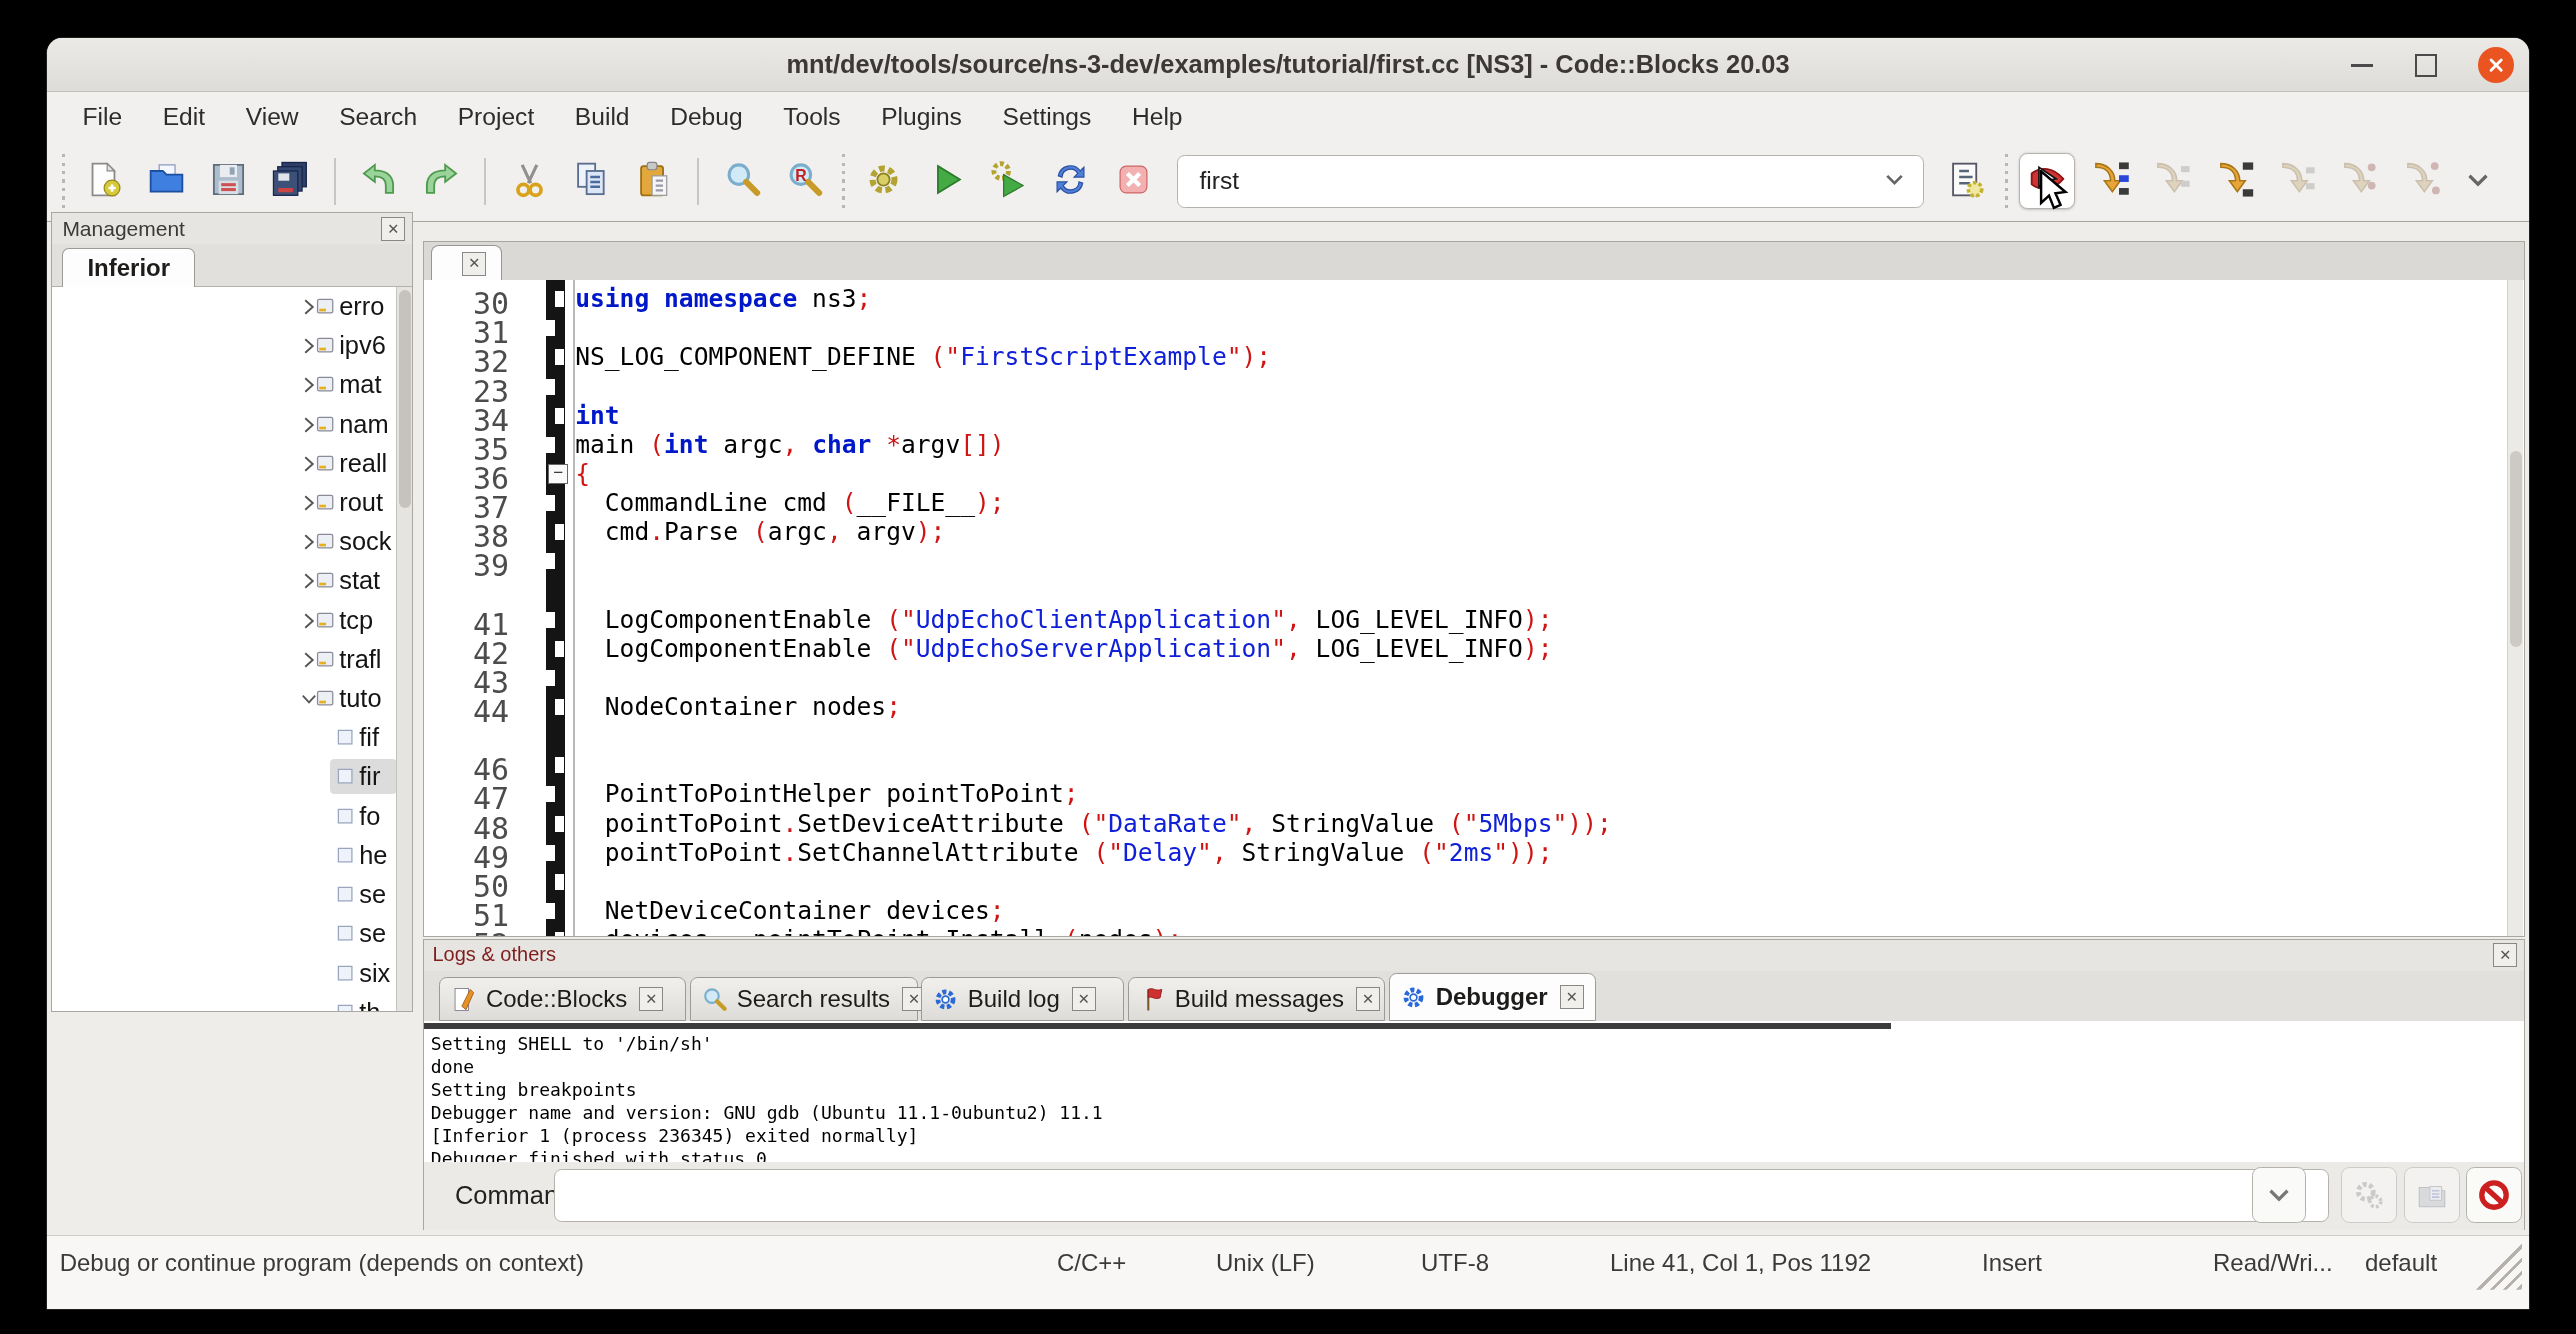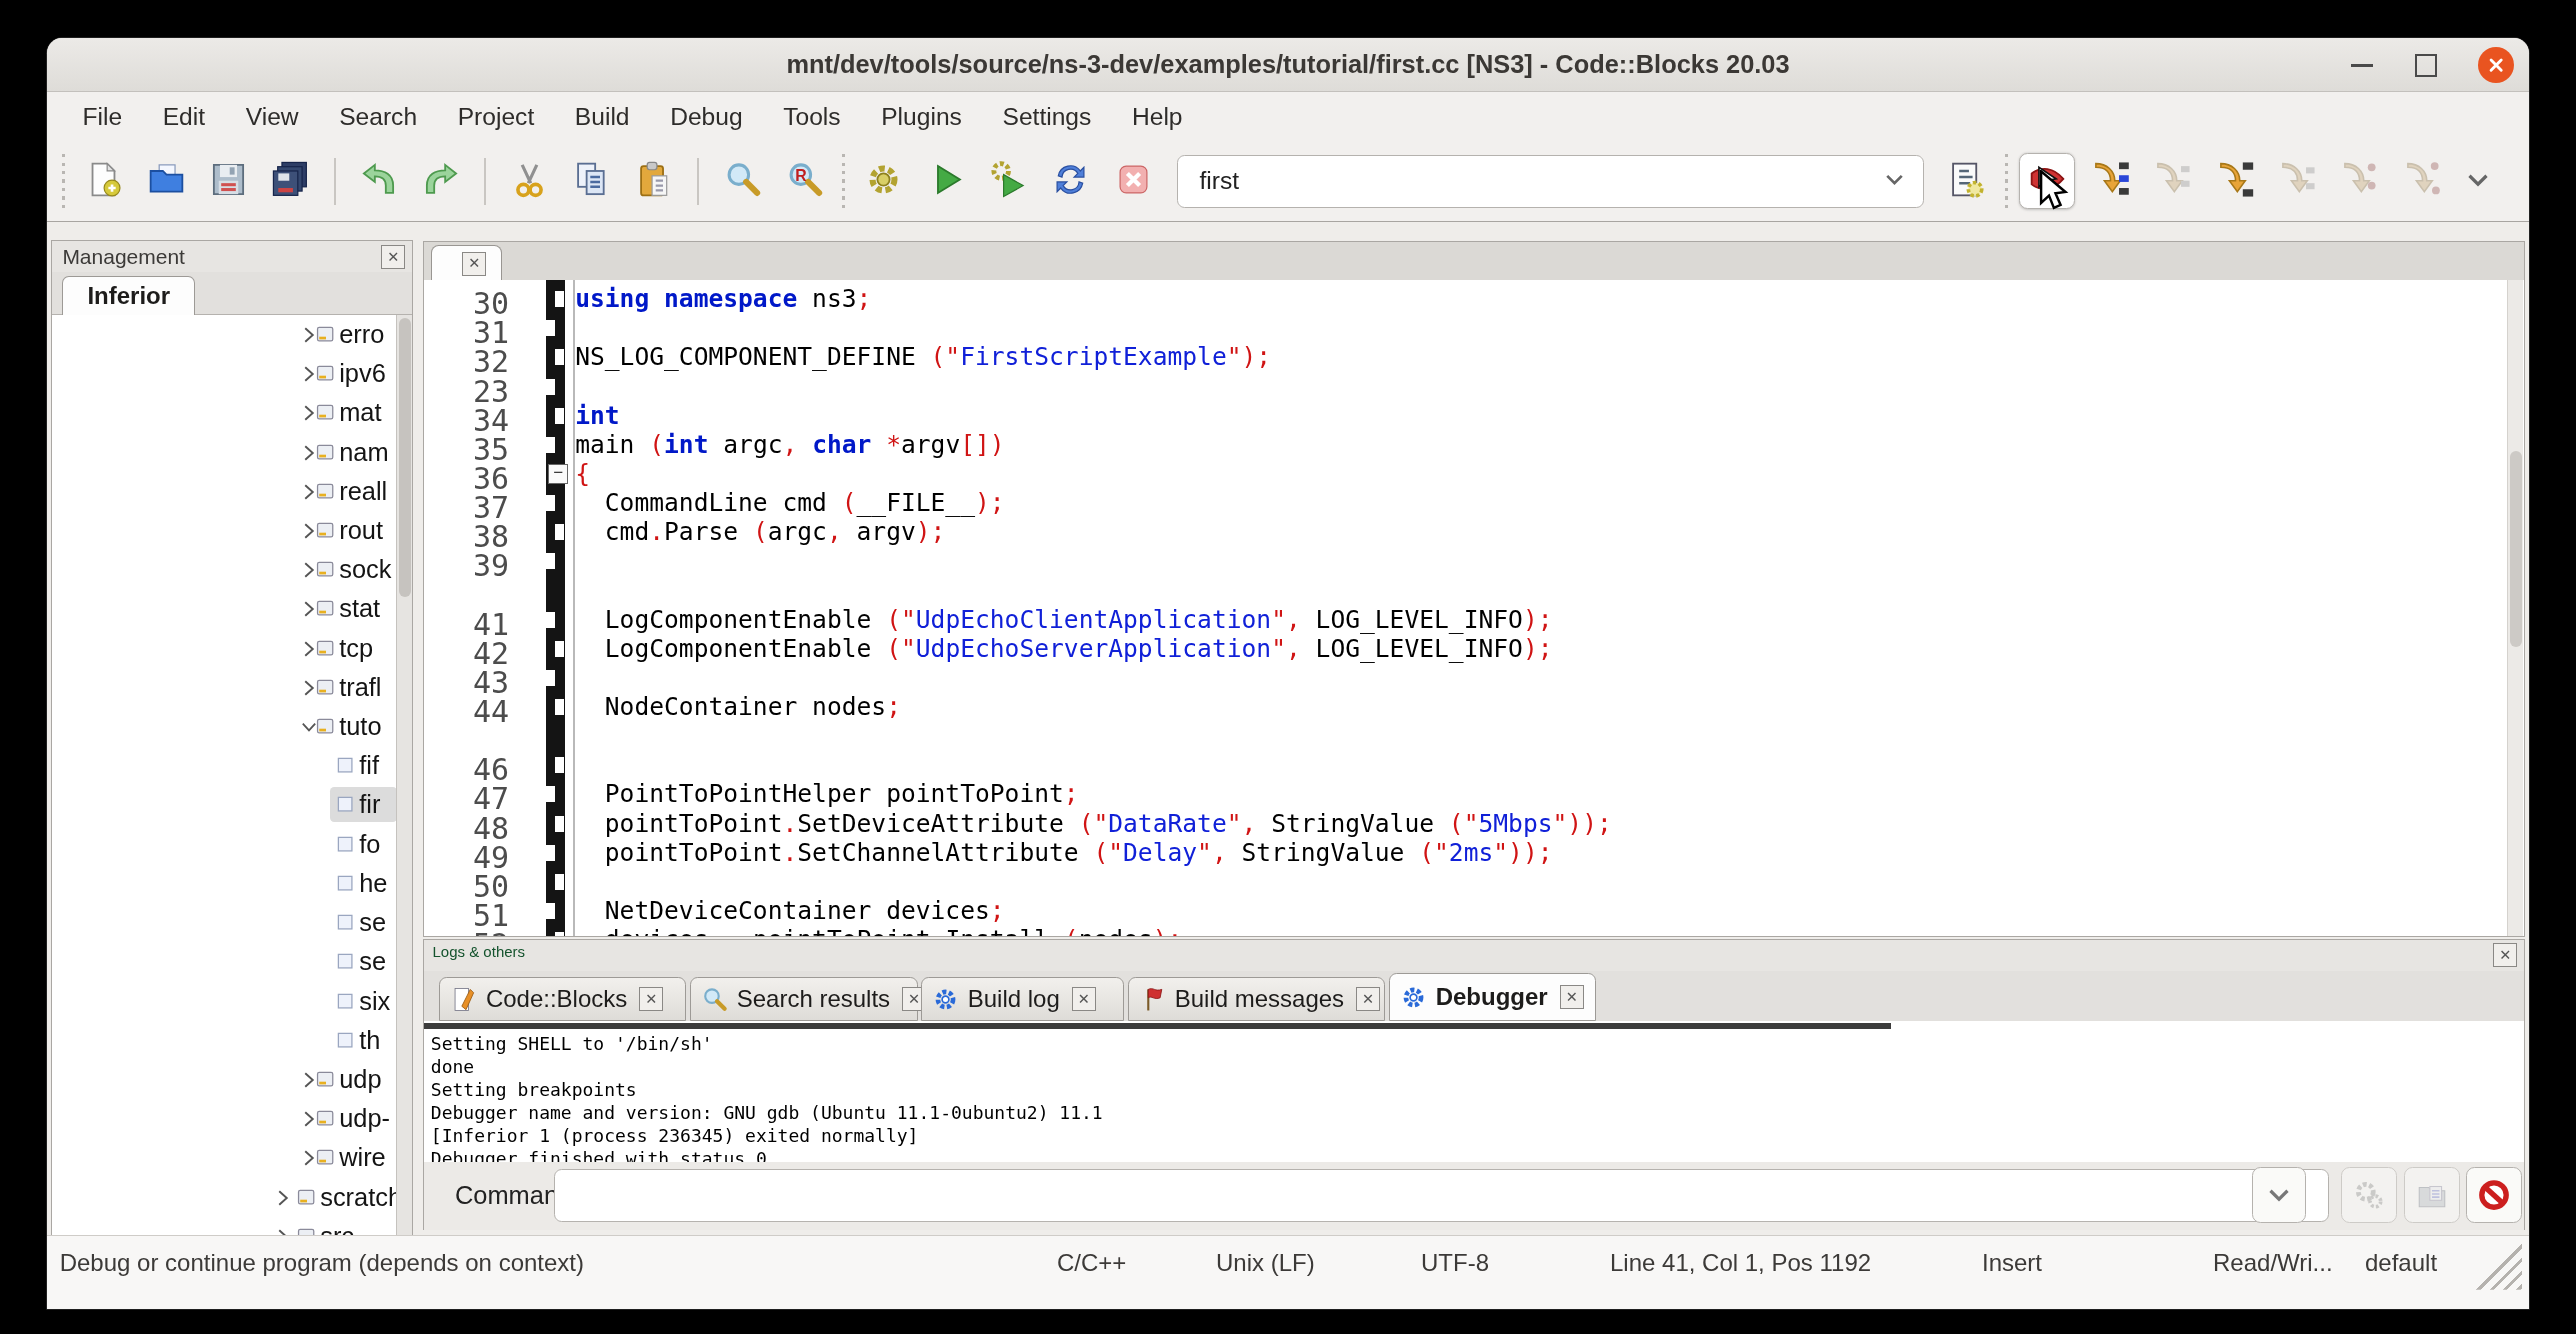--- a/index.html
+++ b/index.html
@@ -31,21 +31,21 @@
   .tb-btn svg{width:39px;height:39px;}
   .tb-btn.disabled{opacity:.4;filter:grayscale(.55);}
   .tb-btn.hovered{background:#fff;border:1.7px solid #b5b2ae;box-shadow:0 0.8px 2.5px rgba(0,0,0,.2);}
   .tb-combo{width:745px;height:51px;background:#fff;border:1.7px solid #b5b2ae;border-radius:7.6px;
     margin:0 12px;display:flex;align-items:center;position:relative;}
   .tb-combo-text{font-size:24.6px;color:#222;padding-left:22px;flex:1;}
   .tb-combo svg{width:29px;height:29px;margin-right:13.5px;}
   .tb-overflow{margin-left:auto;margin-right:22px;width:42px;height:42px;display:flex;align-items:center;justify-content:center;}
   .tb-overflow svg{width:34px;height:34px;}
   
-  .mgmt{position:absolute;left:4.2px;top:202px;width:362px;height:1006px;background:#eceae7;
+  .mgmt{position:absolute;left:4.2px;top:174px;width:362px;height:800px;background:#eceae7;
     border:0.8px solid #aaa7a3;box-sizing:border-box;}
   .mgmt-header{position:absolute;left:0;top:0;right:0;height:31px;background:#e7e5e2;
     border-bottom:0.8px solid #b5b2ae;}
   .mgmt-title{position:absolute;left:10.2px;top:4.2px;font-size:21px;color:#3c3a38;}
   .xbox{width:22px;height:22px;border:1.7px solid #8a8885;background:#f1efec;display:flex;
     align-items:center;justify-content:center;font-size:14.4px;color:#555;line-height:1;}
   .mgmt-x{position:absolute;right:6.8px;top:4.2px;}
   .mgmt-tabrow{position:absolute;left:0;top:31px;right:0;height:42px;background:#e2e0dd;border-bottom:0.8px solid #b5b2ae;}
   .mgmt-tab{position:absolute;left:10.2px;top:4.2px;height:38px;padding:0 24px;background:#fdfdfd;
     border:0.8px solid #9d9a96;border-bottom:none;border-radius:6.8px 6.8px 0 0;display:flex;align-items:center;
@@ -83,21 +83,21 @@
     background:radial-gradient(circle at 9.3px 8.5px,#f06a6a,#d42a2a 55%,#9c1414);}
   .foldbox{position:absolute;left:124px;top:5.1px;width:20.3px;height:20.3px;background:#fafafa;
     border:1.7px solid #666;box-sizing:border-box;font-size:17px;line-height:15.2px;text-align:center;color:#333;
     font-family:"Liberation Sans",sans-serif;}
   .ed-vscroll{position:absolute;right:0.8px;top:0;bottom:0;width:15.2px;background:#eceae7;border-left:0.8px solid #d5d2ce;}
   .ed-vthumb{position:absolute;left:1.7px;right:1.7px;top:26%;height:30%;background:#cdcac6;border-radius:6.8px;}
   
   .logs{position:absolute;left:376px;top:901px;width:2102px;height:291px;background:#eceae7;
     border:0.8px solid #aaa7a3;box-sizing:border-box;}
   .logs-header{position:absolute;left:0;top:0;right:0;height:30.5px;background:#e7e5e2;border-bottom:0.8px solid #b5b2ae;}
-  .logs-title{position:absolute;left:8.5px;top:3.4px;font-size:15px;color:#14532d;}
+  .logs-title{position:absolute;left:8.5px;top:3.4px;font-size:20px;color:#7f1d1d;}
   .logs-x{position:absolute;right:6.8px;top:3.4px;}
   .logs-tabrow{position:absolute;left:0;top:30.5px;right:0;height:51px;background:#e2e0dd;border-bottom:0.8px solid #b5b2ae;}
   .log-tab{position:absolute;top:6.8px;height:44px;background:linear-gradient(#f2f0ed,#deDCd8);
     border:0.8px solid #9d9a96;border-radius:7.6px 7.6px 0 0;box-sizing:border-box;
     display:flex;align-items:center;padding:0 10.2px;}
   .log-tab.active{top:2.5px;height:48px;background:#fdfdfd;}
   .log-tab svg{width:27px;height:27px;margin-right:8.5px;flex:none;}
   .log-tab-label{font-size:24px;color:#1d1c1b;white-space:nowrap;}
   .log-tab.active .log-tab-label{font-weight:bold;}
   .log-tab .xbox{margin-left:12px;flex:none;}

